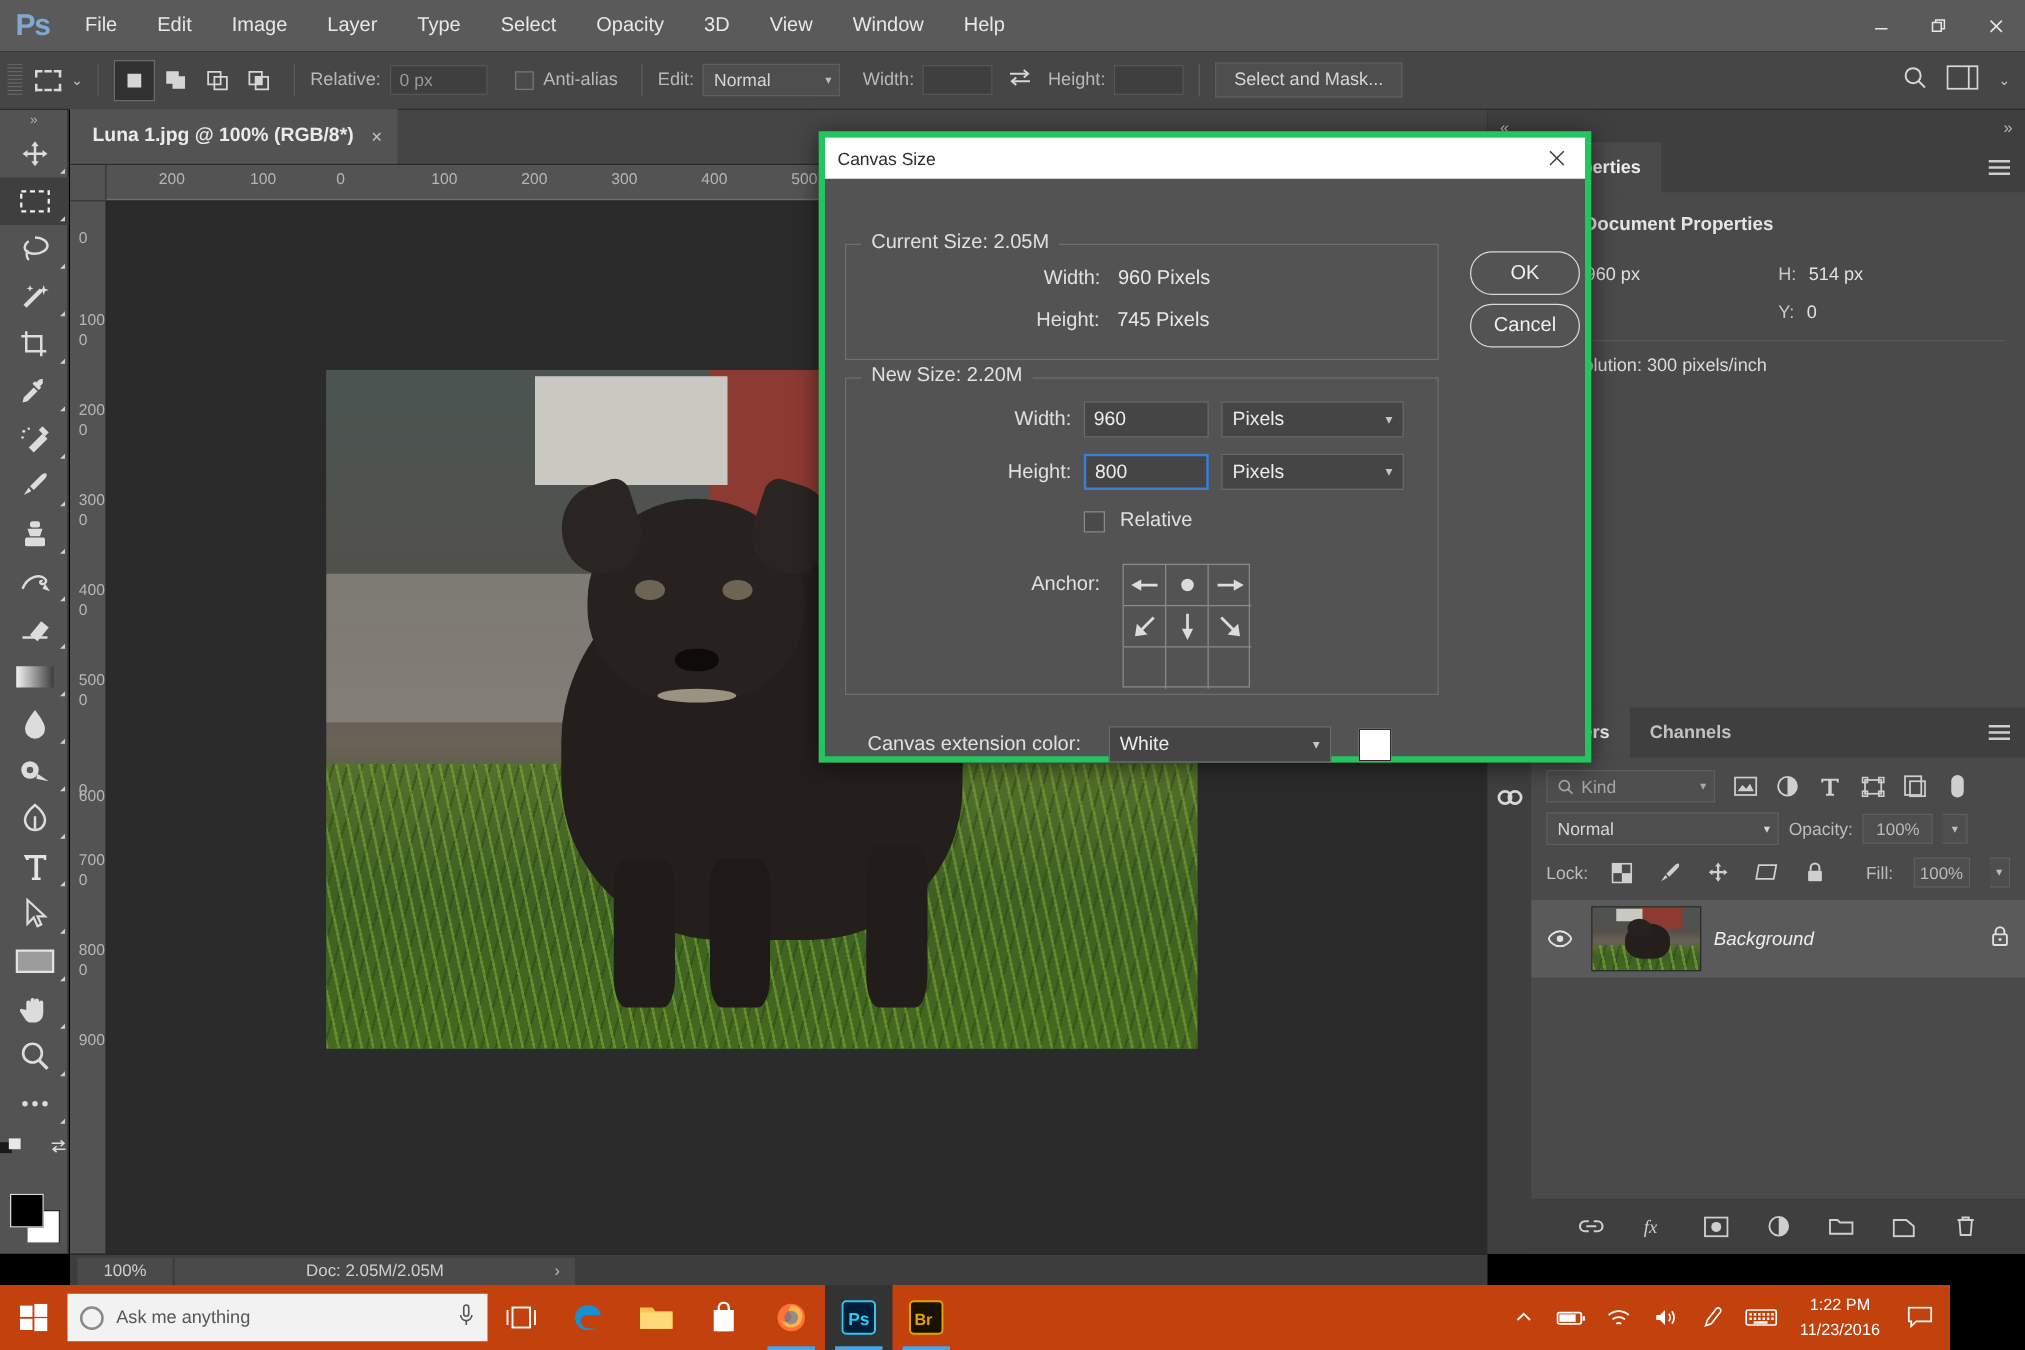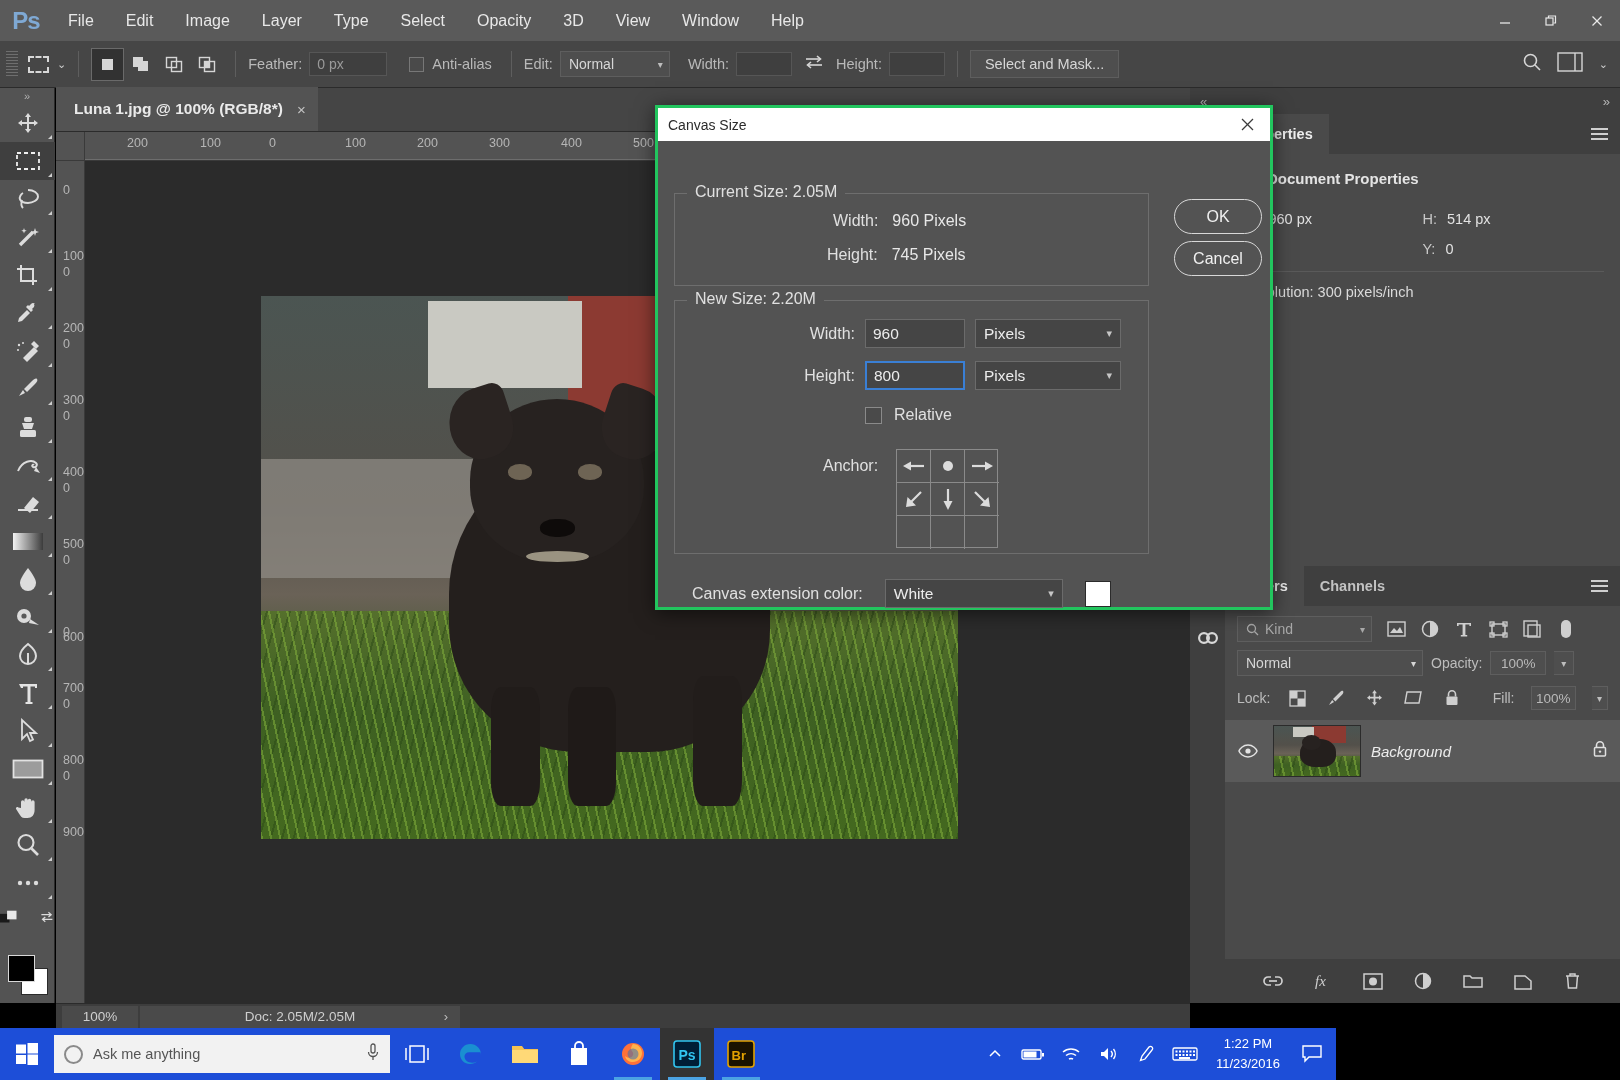--- a/index.html
+++ b/index.html
@@ -175,21 +175,21 @@
   .eye { width:30px; display:flex; align-items:center; justify-content:center;}
   .layer-thumb { width:88px; height:52px; border:1px solid #2b2b2b; overflow:hidden; position:relative; background:#4a4a42;}
   .layer-name { flex:1; color:#ededed; font-size:15px; font-style: italic;}
   .lp-bottom { position:absolute; left:0; right:0; bottom:0; height:44px; background:#3f3f3f;
     display:flex; align-items:center; justify-content:center; gap:28px; }
   .lpb { width:22px; height:22px; display:flex; align-items:center; justify-content:center;}
 
   
   .dialog {
     position: absolute; left: 655px; top: 105px; width: 618px; height: 505px;
-    background: #535353; border: 3px solid #22c55e; box-shadow: 0 3px 18px rgba(0,0,0,.55);
+    background: #535353; border: 5px solid #22c55e; box-shadow: 0 3px 18px rgba(0,0,0,.55);
   }
   .dlg-title {
     height: 33px; background: #fff; display: flex; align-items: center;
     padding: 0 8px 0 10px; color: #2b2b2b; font-size: 14px;
   }
   .dlg-x { margin-left: auto; width: 30px; height: 28px; display:flex; align-items:center; justify-content:center; color:#444; font-size:16px;}
   .dlg-body { position: relative; height: 472px; }
   .fieldset {
     position: absolute; border: 1px solid #6e6e6e;
   }
@@ -219,21 +219,21 @@
   .ac:nth-child(3n) { border-right:none; }
   .ac:nth-child(n+7) { border-bottom:none; }
   .dlg-btn {
     width: 88px; height: 35px; border: 1px solid #d8d8d8; border-radius: 18px;
     background: #535353; color: #f0f0f0; font-size: 16px;
     display: flex; align-items: center; justify-content: center;
   }
   .swatch-white { width: 26px; height: 26px; background: #fff; border: 1px solid #2b2b2b; }
 
   
-  .taskbar { position: absolute; left:0; bottom:0; width: 1336px; height: 52px; background:#1d4ed8; display:flex; align-items:center; }
+  .taskbar { position: absolute; left:0; bottom:0; width: 1560px; height: 52px; background:#c2410c; display:flex; align-items:center; }
   .start { width: 54px; height: 52px; display:flex; align-items:center; justify-content:center;}
   .cortana { width: 336px; height: 38px; background:#f2f2f2; display:flex; align-items:center;
     gap:10px; padding: 0 10px; color:#555; font-size:14.5px;}
   .cort-circle { width:19px; height:19px; border:2px solid #8a8a8a; border-radius:50%;}
   .tb-ico { width:54px; height:52px; display:flex; align-items:center; justify-content:center; position:relative;}
   .tb-ico.active { background:#333; }
   .tb-ico .underline { position:absolute; bottom:0; left:8px; right:8px; height:3px; background:#4ba3e3;}
   .tray { margin-left:auto; display:flex; align-items:center; height:52px; padding-right:4px; }
   .tray-ico { width:38px; height:52px; display:flex; align-items:center; justify-content:center; color:#fff;}
   .clock { color:#fff; font-size:13px; text-align:center; line-height:1.55; padding: 0 12px;}
@@ -329,21 +329,21 @@
       </div>
       <div class="bool-btn">
         <svg width="21" height="20" viewBox="0 0 21 20">
             <rect x="3.5" y="3.5" width="10" height="10" fill="none" stroke="#d6d6d6" stroke-width="1.4"></rect>
             <rect x="8.5" y="7.5" width="10" height="10" fill="none" stroke="#d6d6d6" stroke-width="1.4"></rect>
             <rect x="8.5" y="7.5" width="5" height="6" fill="#d6d6d6"></rect>
           </svg>
       </div>
     </div>
     <div class="vsep"></div>
-    <span class="opt-label">Feather:</span>
+    <span class="opt-label">Relative:</span>
     <input class="opt-input" style="width: 78px;" readonly="" value="0 px">
     <div style="width:22px"></div>
     <span class="cbox" style="width:15px;height:15px;background:#4a4a4a;border:1px solid #777;margin-right:8px"></span>
     <span class="opt-label">Anti-alias</span>
     <div class="vsep"></div>
     <span class="opt-label">Edit:</span>
     <div class="opt-select" style="width:110px">
       <span>Normal</span>
       <span class="sc">▾</span>
     </div>

